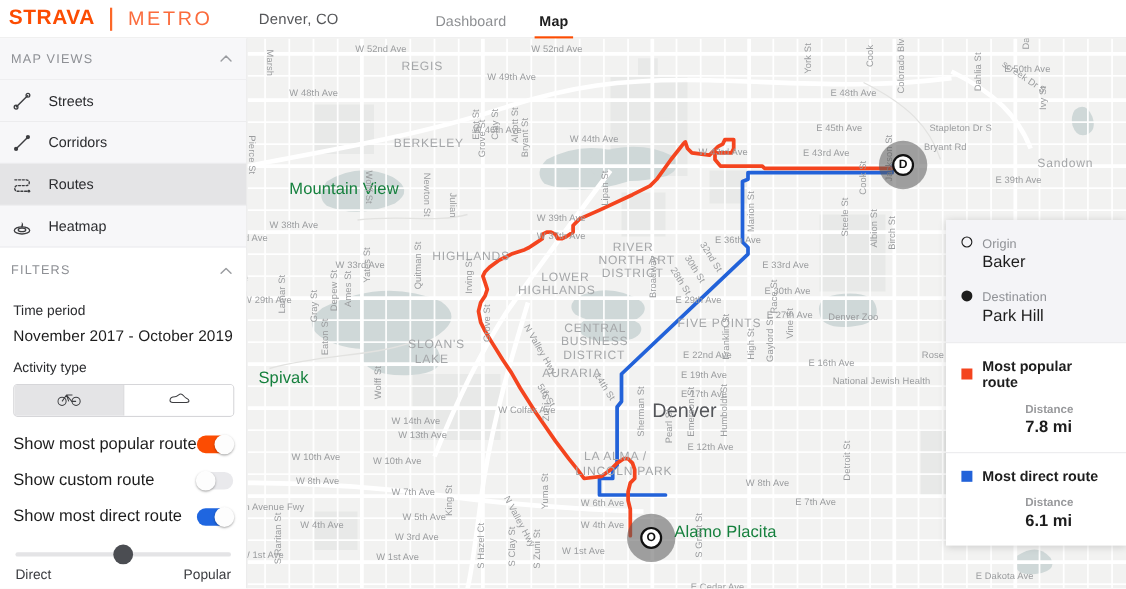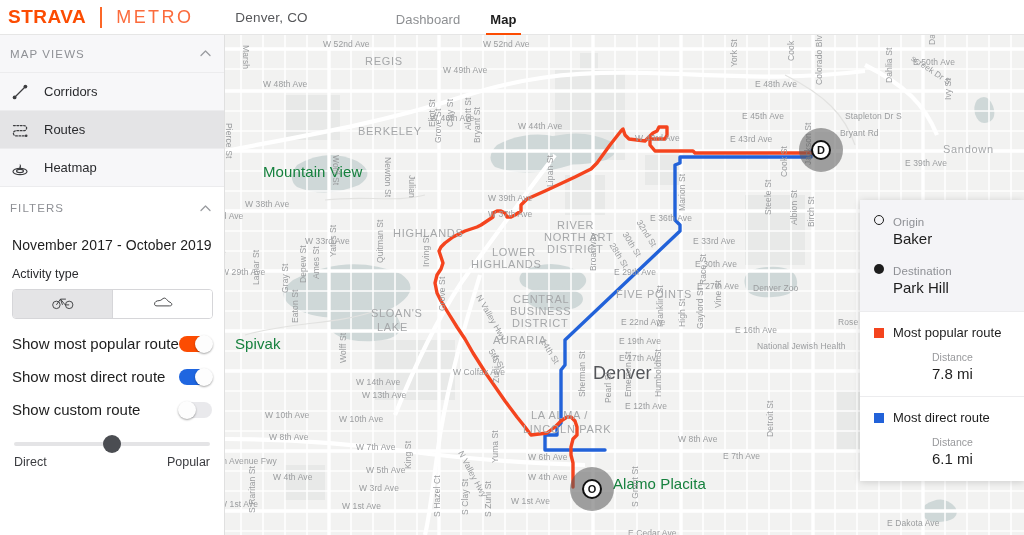--- a/index.html
+++ b/index.html
@@ -149,21 +149,21 @@
   }
   .info-top { background: #f4f4f7; padding: 12px 0 14px 14px; }
   .od-row { display: flex; align-items: flex-start; gap: 9px; }
   .od-row + .od-row { margin-top: 13px; }
   .od-dot { width: 10px; height: 10px; border-radius: 50%; margin-top: 3px; flex: 0 0 auto; }
   .od-dot.hollow { border: 1.6px solid #1d1d1d; background: transparent; }
   .od-dot.solid { background: #1d1d1d; }
   .od-kind { font-size: 11.5px; color: #8e9095; letter-spacing: .1px; }
   .od-name { font-size: 15px; color: #1d1d1d; margin-top: 1px; }
 
-  .route-block { padding: 13px 14px 14px 14px; border-top: 1px solid #ececee; }
+  .route-block { padding: 13px 14px 14px 14px; border-top: 1px solid #ececee; font-weight: bold; }
   .route-head { display: flex; align-items: center; gap: 9px; }
   .sq { width: 10px; height: 10px; flex: 0 0 auto; }
   .route-title { font-size: 13px; color: #1d1d1d; }
   .stats { display: flex; margin-top: 11px; padding-left: 19px; }
   .stat { padding-right: 16px; margin-left: 39px; }
   .stat + .stat { border-left: 1px solid #e2e2e4; padding-left: 16px; padding-right: 0; }
   .stat-l { font-size: 10.5px; color: #98999c; }
   .stat-v { font-size: 15px; color: #1d1d1d; margin-top: 2px; }
 </style>
 </head>
@@ -188,20 +188,30 @@
 
     <div class="section-head">
       <span>MAP VIEWS</span>
       <span class="chev">
         <svg width="13" height="13" viewBox="0 0 13 13">
             <path d="M2 8.5 L6.5 4 L11 8.5" fill="none" stroke="#9a9ca0" stroke-width="1.3" stroke-linecap="round" stroke-linejoin="round"></path>
           </svg>
       </span>
     </div>
 
+    <div class="mv-item">
+      <span class="mv-ico">
+        <svg width="18" height="18" viewBox="0 0 18 18">
+            <line x1="3.5" y1="14.5" x2="14.5" y2="3.5" stroke="#3c3d40" stroke-width="1.3"></line>
+            <circle cx="3.6" cy="14.4" r="1.7" fill="none" stroke="#3c3d40" stroke-width="1.2"></circle>
+            <circle cx="14.4" cy="3.6" r="1.7" fill="none" stroke="#3c3d40" stroke-width="1.2"></circle>
+          </svg>
+      </span>
+      <span>Streets</span>
+    </div>
 
     <div class="mv-item">
       <span class="mv-ico">
         <svg width="18" height="18" viewBox="0 0 18 18">
             <line x1="3.5" y1="14.5" x2="14.5" y2="3.5" stroke="#3c3d40" stroke-width="1.3"></line>
             <circle cx="3.6" cy="14.4" r="1.9" fill="#3c3d40"></circle>
             <circle cx="14.4" cy="3.6" r="1.9" fill="#3c3d40"></circle>
           </svg>
       </span>
       <span>Corridors</span>
@@ -231,20 +241,21 @@
     <div class="section-head plain" style="margin-top:2px;">
       <span>FILTERS</span>
       <span class="chev">
         <svg width="13" height="13" viewBox="0 0 13 13">
             <path d="M2 8.5 L6.5 4 L11 8.5" fill="none" stroke="#9a9ca0" stroke-width="1.3" stroke-linecap="round" stroke-linejoin="round"></path>
           </svg>
       </span>
     </div>
 
     <div class="filters-body">
+      <div class="f-label">Time period</div>
       <div class="f-value">November 2017 - October 2019</div>
 
       <div class="f-label">Activity type</div>
       <div class="seg">
         <div class="seg-btn active">
           <span>
             <svg width="22" height="16" viewBox="0 0 26 18">
               <circle cx="5.2" cy="12.4" r="4.4" fill="none" stroke="#3c3d40" stroke-width="1.1"></circle>
               <circle cx="20.3" cy="12.4" r="4.4" fill="none" stroke="#3c3d40" stroke-width="1.1"></circle>
               <path d="M5.2 12.4 L10 5.6 L15.6 12.4 L20.3 12.4 M10 5.6 L16.4 5.6 M12.4 12.4 L10 5.6" fill="none" stroke="#3c3d40" stroke-width="1.1" stroke-linejoin="round"></path>
@@ -261,29 +272,29 @@
       </div>
 
       <div class="toggle-row">
         <span class="t-label">Show most popular route</span>
         <span class="switch on" style="background:#fc4c02;">
             <span class="knob"></span>
           </span>
       </div>
 
       <div class="toggle-row">
+        <span class="t-label">Show custom route</span>
+        <span class="switch off">
+            <span class="knob"></span>
+          </span>
+      </div>
+
+      <div class="toggle-row">
         <span class="t-label">Show most direct route</span>
         <span class="switch on" style="background:#1f66e0;">
-            <span class="knob"></span>
-          </span>
-      </div>
-
-      <div class="toggle-row">
-        <span class="t-label">Show custom route</span>
-        <span class="switch off">
             <span class="knob"></span>
           </span>
       </div>
 
       <div class="slider-wrap">
         <div class="slider-track">
           <div class="slider-thumb"></div>
         </div>
         <div class="slider-ends">
           <span>Direct</span>

